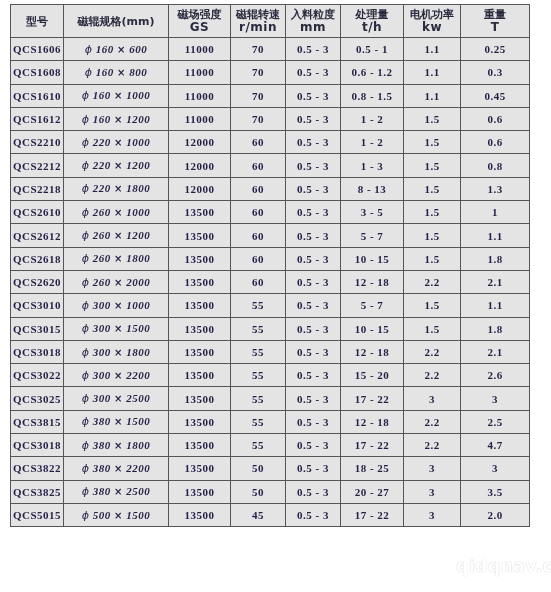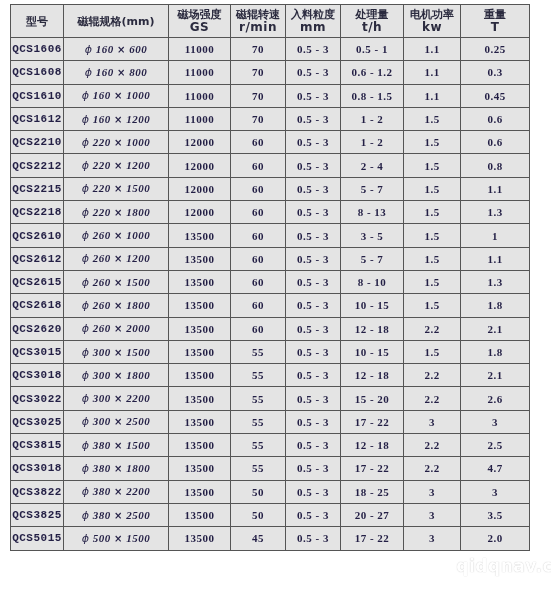--- a/index.html
+++ b/index.html
@@ -63,21 +63,21 @@
   }
   table.spec thead th .hl1 { display: block; }
   table.spec thead th .hl2 { display: block; font-size: 12px; letter-spacing: 0.5px; }
 
   table.spec tbody td {
     height: 22.3px;
     font-size: 11px;
     line-height: 14px;
   }
 
-  td.model  { font-size: 11px; letter-spacing: 0.3px; font-family: Liberation Mono, monospace; }
+  td.model  { font-size: 11px; letter-spacing: 0.3px; }
   td.spec   { letter-spacing: 0.8px; font-style: italic; }
   td.num    { letter-spacing: 0.8px; }
 
   .phi { font-family: "DejaVu Sans", sans-serif; font-weight: normal; font-size: 11px; }
   .times { font-family: "DejaVu Sans", sans-serif; font-size: 10px; }
 
   #watermark {
     position: absolute;
     right: -2px;
     bottom: 16px;
@@ -190,33 +190,23 @@
           <td class="num">1 - 2</td>
           <td class="num">1.5</td>
           <td class="num">0.6</td>
         </tr>
         <tr>
           <td class="model">QCS2212</td>
           <td class="spec"><span class="phi">ϕ</span> 220 <span class="times">×</span> 1200</td>
           <td class="num">12000</td>
           <td class="num">60</td>
           <td class="num">0.5 - 3</td>
-          <td class="num">2 - 4</td>
+          <td class="num">1 - 3</td>
           <td class="num">1.5</td>
           <td class="num">0.8</td>
-        </tr>
-        <tr>
-          <td class="model">QCS2215</td>
-          <td class="spec"><span class="phi">ϕ</span> 220 <span class="times">×</span> 1500</td>
-          <td class="num">12000</td>
-          <td class="num">60</td>
-          <td class="num">0.5 - 3</td>
-          <td class="num">5 - 7</td>
-          <td class="num">1.5</td>
-          <td class="num">1.1</td>
         </tr>
         <tr>
           <td class="model">QCS2218</td>
           <td class="spec"><span class="phi">ϕ</span> 220 <span class="times">×</span> 1800</td>
           <td class="num">12000</td>
           <td class="num">60</td>
           <td class="num">0.5 - 3</td>
           <td class="num">8 - 13</td>
           <td class="num">1.5</td>
           <td class="num">1.3</td>
@@ -235,48 +225,48 @@
           <td class="model">QCS2612</td>
           <td class="spec"><span class="phi">ϕ</span> 260 <span class="times">×</span> 1200</td>
           <td class="num">13500</td>
           <td class="num">60</td>
           <td class="num">0.5 - 3</td>
           <td class="num">5 - 7</td>
           <td class="num">1.5</td>
           <td class="num">1.1</td>
         </tr>
         <tr>
-          <td class="model">QCS2615</td>
-          <td class="spec"><span class="phi">ϕ</span> 260 <span class="times">×</span> 1500</td>
-          <td class="num">13500</td>
-          <td class="num">60</td>
-          <td class="num">0.5 - 3</td>
-          <td class="num">8 - 10</td>
-          <td class="num">1.5</td>
-          <td class="num">1.3</td>
-        </tr>
-        <tr>
           <td class="model">QCS2618</td>
           <td class="spec"><span class="phi">ϕ</span> 260 <span class="times">×</span> 1800</td>
           <td class="num">13500</td>
           <td class="num">60</td>
           <td class="num">0.5 - 3</td>
           <td class="num">10 - 15</td>
           <td class="num">1.5</td>
           <td class="num">1.8</td>
         </tr>
         <tr>
           <td class="model">QCS2620</td>
           <td class="spec"><span class="phi">ϕ</span> 260 <span class="times">×</span> 2000</td>
           <td class="num">13500</td>
           <td class="num">60</td>
           <td class="num">0.5 - 3</td>
           <td class="num">12 - 18</td>
           <td class="num">2.2</td>
           <td class="num">2.1</td>
+        </tr>
+        <tr>
+          <td class="model">QCS3010</td>
+          <td class="spec"><span class="phi">ϕ</span> 300 <span class="times">×</span> 1000</td>
+          <td class="num">13500</td>
+          <td class="num">55</td>
+          <td class="num">0.5 - 3</td>
+          <td class="num">5 - 7</td>
+          <td class="num">1.5</td>
+          <td class="num">1.1</td>
         </tr>
         <tr>
           <td class="model">QCS3015</td>
           <td class="spec"><span class="phi">ϕ</span> 300 <span class="times">×</span> 1500</td>
           <td class="num">13500</td>
           <td class="num">55</td>
           <td class="num">0.5 - 3</td>
           <td class="num">10 - 15</td>
           <td class="num">1.5</td>
           <td class="num">1.8</td>

